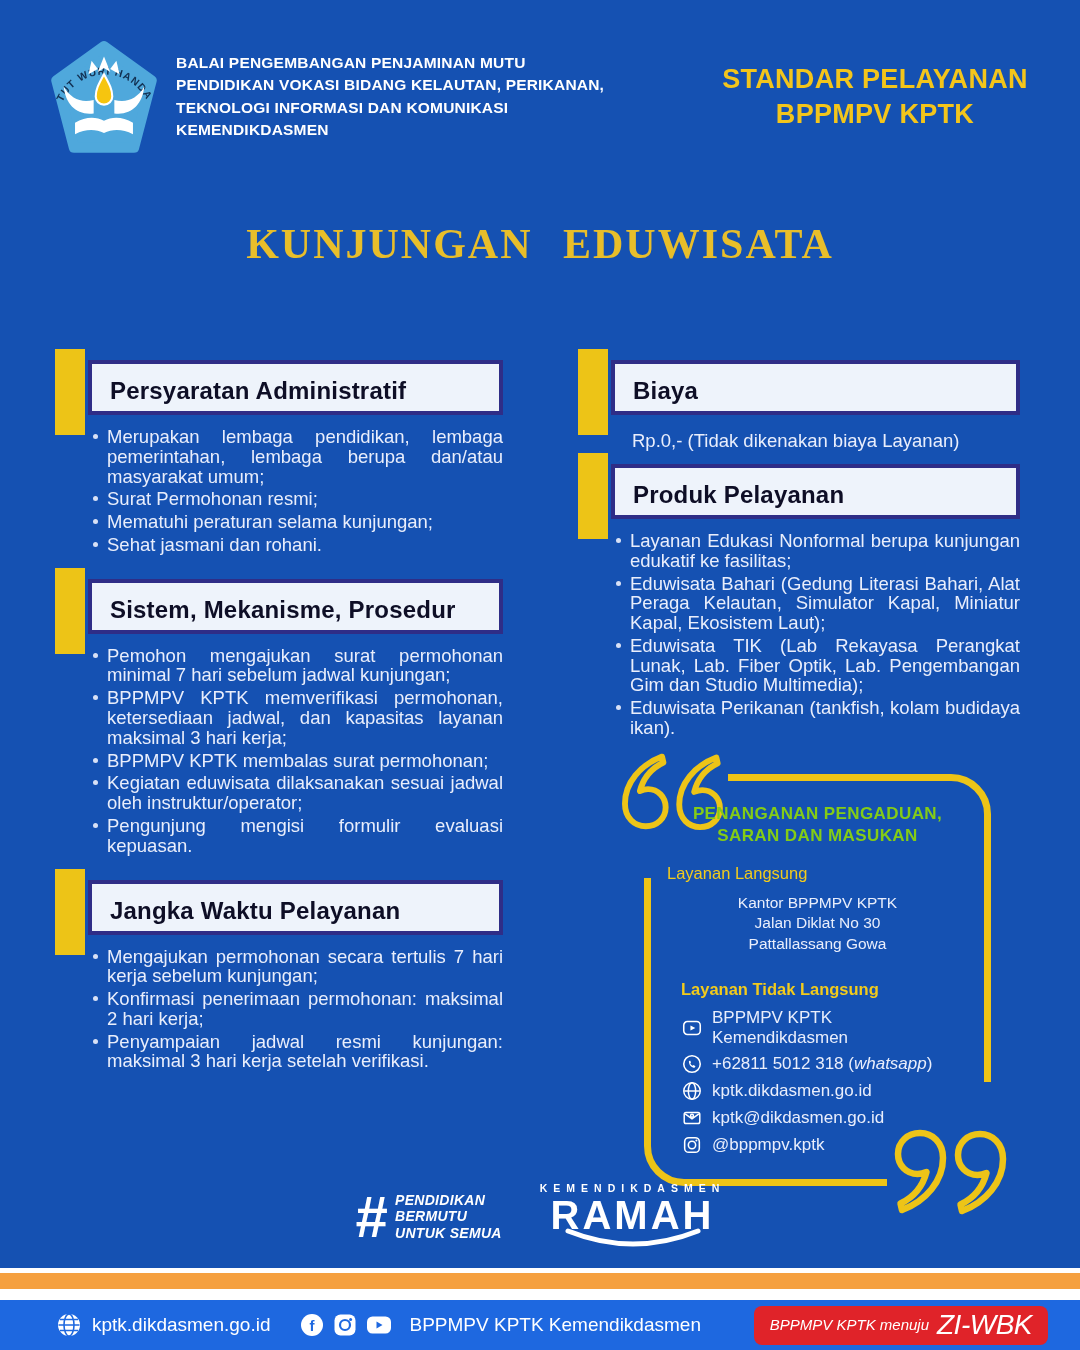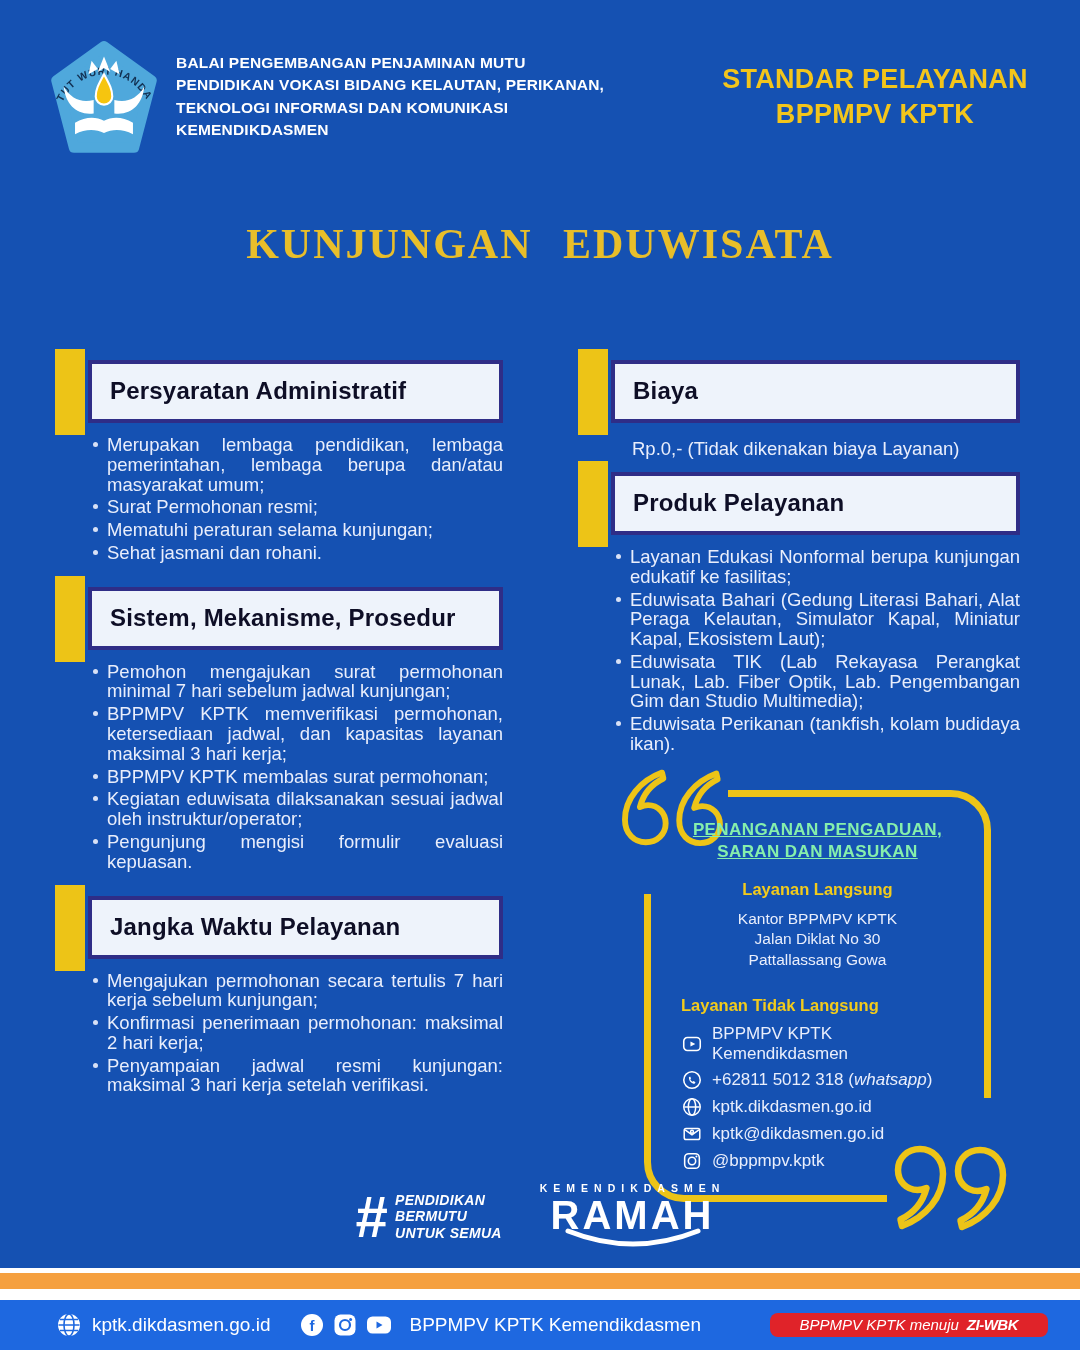--- a/index.html
+++ b/index.html
@@ -31,40 +31,40 @@
     font-family:"Liberation Serif","DejaVu Serif",serif;font-weight:bold;
     font-size:42px;letter-spacing:2px;word-spacing:18px;color:var(--title-gold);}
 
   
   .col-left{position:absolute;left:55px;top:360px;width:448px;}
   .col-right{position:absolute;left:578px;top:360px;width:442px;}
 
   .sec{position:relative;}
   .bar{position:absolute;left:0;top:-11px;width:30px;height:86px;background:var(--accent);}
   .hbox{position:relative;margin-left:33px;background:var(--box-bg);border:4px solid var(--box-border);
-        padding:13px 18px 14px;font-weight:bold;font-size:24px;color:var(--ink);letter-spacing:.2px;}
+        padding:13px 18px 6px;font-weight:bold;font-size:24px;color:var(--ink);letter-spacing:.2px;}
 
   ul.blist{list-style:none;margin:12px 0 24px 38px;}
   ul.blist li{position:relative;padding-left:14px;margin-bottom:3px;color:var(--soft-white);
       font-size:18.5px;line-height:1.07;text-align:justify;}
   ul.blist li::before{content:"";position:absolute;left:0;top:7px;width:5px;height:5px;border-radius:50%;
       background:#D8E1F6;}
 
   .fee{margin:15px 0 12px 54px;color:var(--soft-white);font-size:18.5px;}
 
   
   .qbox{position:relative;margin:36px 0 0 66px;width:347px;min-height:346px;
         border:7px solid var(--accent);border-radius:40px;padding:22px 16px 18px;}
   .patch-tl{position:absolute;top:-9px;left:-9px;width:86px;height:106px;background:var(--bg);z-index:1;}
   .patch-br{position:absolute;bottom:-9px;right:-9px;width:106px;height:106px;background:var(--bg);z-index:1;}
   .q-open{position:absolute;top:-28px;left:-36px;width:114px;z-index:2;}
   .q-close{position:absolute;bottom:-36px;right:-30px;width:126px;z-index:2;transform:rotate(180deg);}
   .q-inner{position:relative;z-index:3;}
-  .q-title{text-align:center;color:#86efac;font-weight:bold;font-size:17px;line-height:1.3;letter-spacing:.4px;text-decoration:underline;}
-  .q-label{text-align:center;color:#F2CB1C;font-weight:bold;font-size:16.5px;margin-top:17px;}
+  .q-title{text-align:center;color:#84cc16;font-weight:bold;font-size:17px;line-height:1.3;letter-spacing:.4px;}
+  .q-label{color:#F2CB1C;font-weight:normal;font-size:16.5px;margin-top:17px;}
   .q-addr{text-align:center;color:var(--soft-white);font-size:15.5px;line-height:1.32;margin-top:10px;}
   .q-label2{color:#F2CB1C;font-weight:bold;font-size:16.5px;margin:26px 0 9px 14px;}
   .c-row{display:flex;align-items:center;gap:9px;margin:0 0 5px 14px;color:var(--soft-white);font-size:17px;}
   .c-ic{flex:0 0 22px;height:22px;display:flex;align-items:center;justify-content:center;}
   .c-ic svg{width:22px;height:22px;}
 
   
   .brand-row{position:absolute;left:0;right:0;top:1182px;display:flex;justify-content:center;
              align-items:center;gap:38px;}
   .hashtag{display:flex;align-items:center;gap:8px;color:#fff;font-style:italic;font-weight:bold;}
@@ -78,24 +78,24 @@
   
   .stripe-w1{position:absolute;left:0;right:0;top:1268px;height:5px;background:#fff;}
   .stripe-o{position:absolute;left:0;right:0;top:1273px;height:16px;background:var(--orange);}
   .stripe-w2{position:absolute;left:0;right:0;top:1289px;height:11px;background:#fff;}
   .footer-bar{position:absolute;left:0;right:0;top:1300px;height:50px;background:var(--footer-blue);
       display:flex;align-items:center;padding:0 32px;color:#fff;}
   .f-site{display:flex;align-items:center;gap:10px;font-size:19px;margin-left:24px;}
   .f-social{display:flex;align-items:center;gap:7px;margin-left:28px;}
   .f-social svg{display:block;}
   .f-soc-text{margin-left:10px;font-size:19px;}
-  .badge{margin-left:auto;background:var(--badge-red);border-radius:8px;padding:3px 30px 4px;
+  .badge{margin-left:auto;background:var(--badge-red);border-radius:8px;padding:3px 16px 4px;
       display:flex;align-items:center;gap:8px;color:#fff;font-style:italic;}
   .badge-pre{font-size:15px;}
-  .badge-hi{font-size:15px;font-weight:bold;letter-spacing:-.5px;}
+  .badge-hi{font-size:28px;font-weight:normal;letter-spacing:-.5px;}
 </style>
 </head>
 <body>
 
 <div class="poster">
 
   <div class="logo-wrap">
     <svg viewBox="0 0 116 116" width="120" height="120">
       <path d="M58,6 L104,39 L87,104 L29,104 L12,39 Z" fill="#4FA8DC" stroke="#4FA8DC" stroke-width="10" stroke-linejoin="round"></path>
       <defs>

